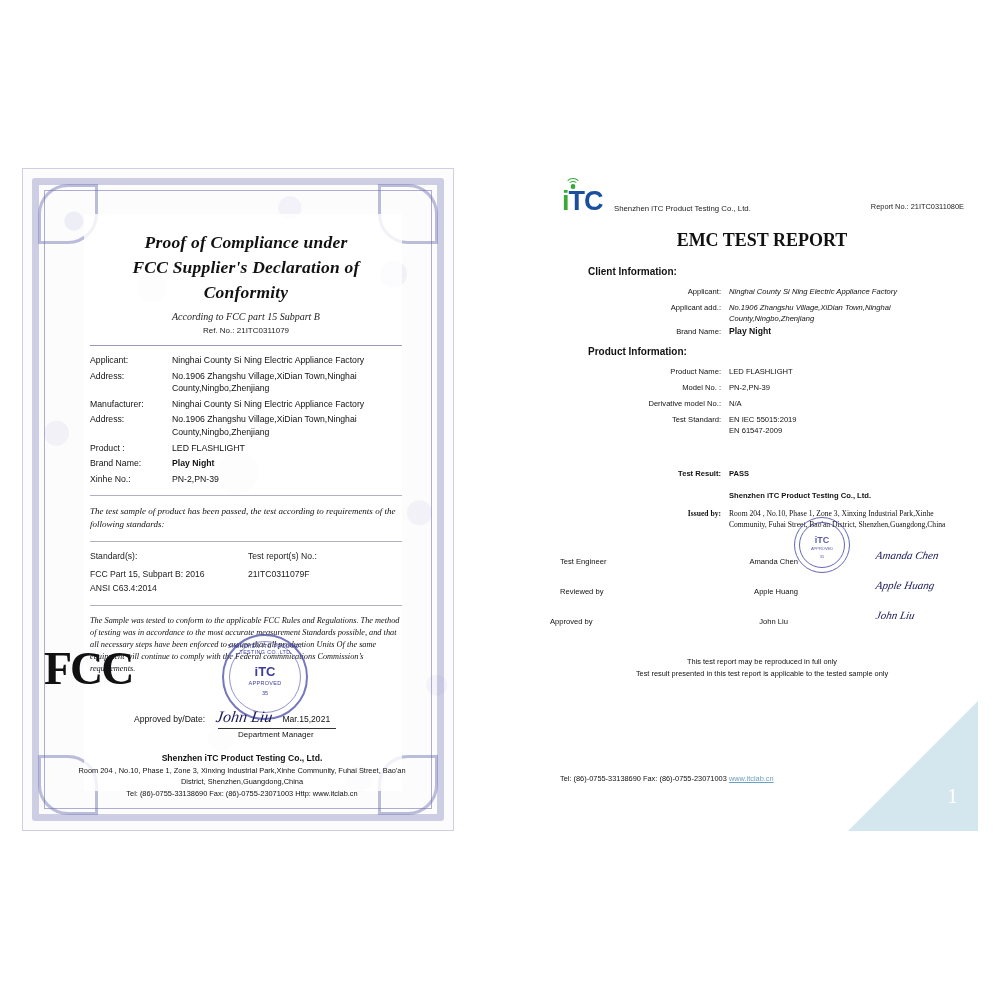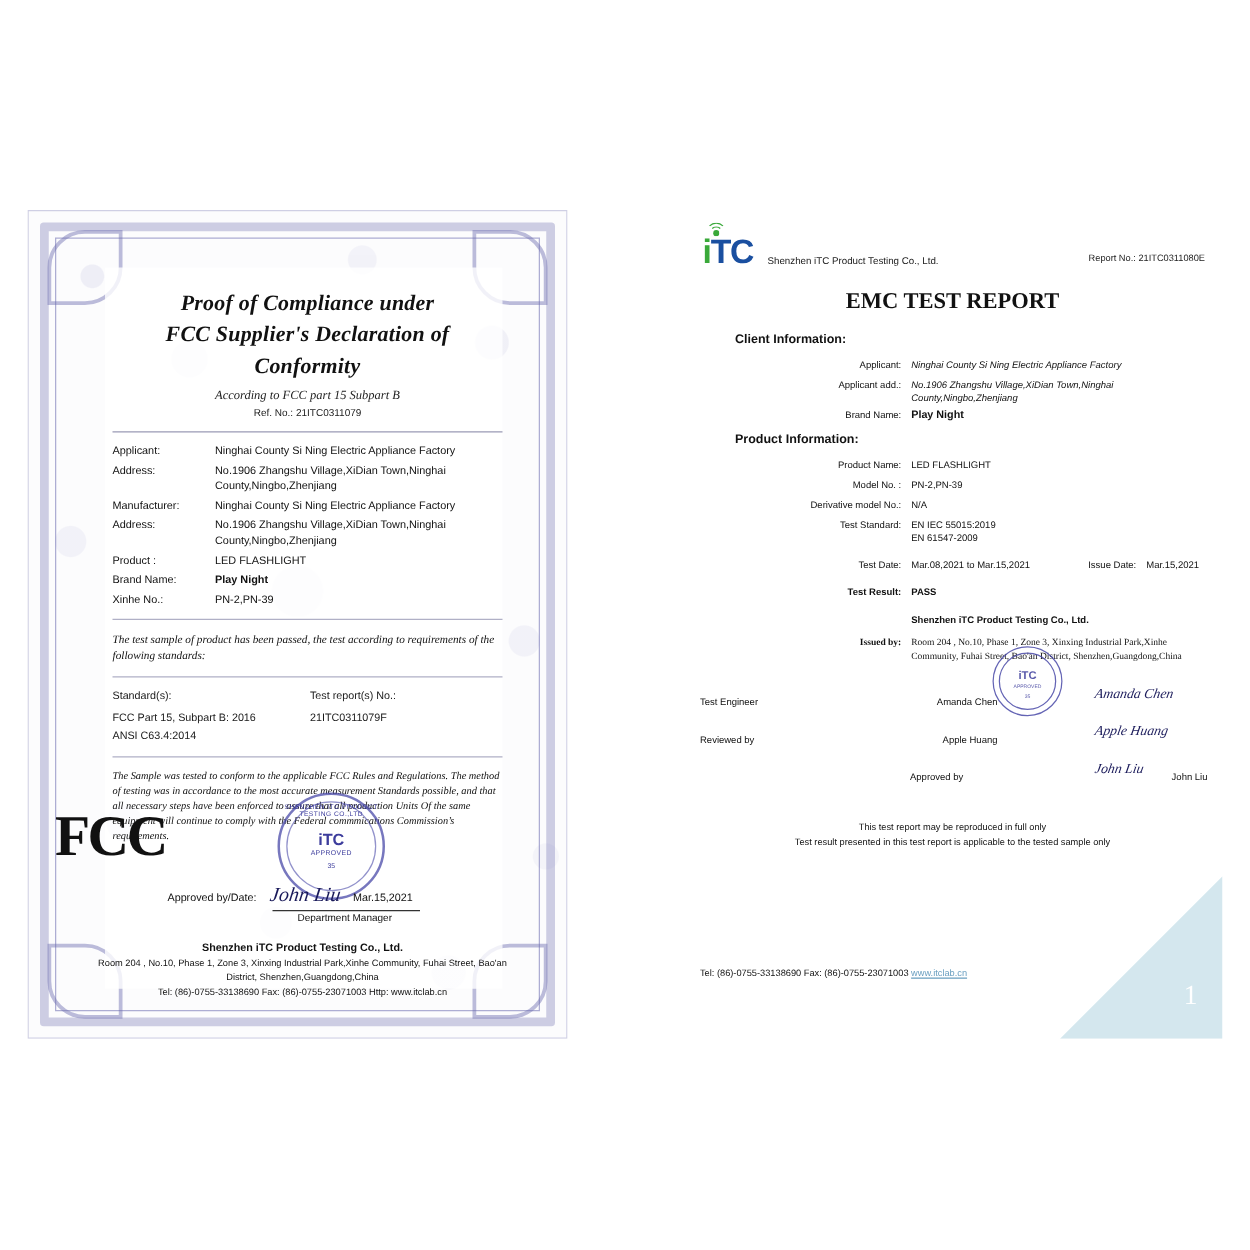--- a/index.html
+++ b/index.html
@@ -593,26 +593,20 @@
     <div class="rrow" style="left:60px; top:230px; width:360px;">
       <div class="rk" style="width:115px; flex:0 0 115px;">Derivative model No.:</div>
       <div class="rv">N/A</div>
     </div>
     <div class="rrow" style="left:60px; top:246px; width:360px;">
       <div class="rk" style="width:115px; flex:0 0 115px;">Test Standard:</div>
       <div class="rv" style="white-space:pre-line;">EN IEC 55015:2019
 EN 61547-2009</div>
     </div>
 
-    <div class="rrow" style="left:60px; top:278px; width:380px;">
-      <div class="rk" style="width:115px; flex:0 0 115px;">Test Date:</div>
-      <div class="rv" style="width:120px; flex:0 0 120px;">Mar.08,2021 to Mar.15,2021</div>
-      <div class="rk" style="width:60px; flex:0 0 60px;">Issue Date:</div>
-      <div class="rv">Mar.15,2021</div>
-    </div>
 
     <div class="rrow" style="left:60px; top:300px; width:360px; font-weight:bold;">
       <div class="rk" style="width:115px; flex:0 0 115px;">Test Result:</div>
       <div class="rv">PASS</div>
     </div>
 
     <div class="rrow" style="left:60px; top:322px; width:360px; font-weight:bold;">
       <div class="rk" style="width:115px; flex:0 0 115px;"></div>
       <div class="rv">Shenzhen iTC Product Testing Co., Ltd.</div>
     </div>
@@ -622,21 +616,21 @@
     </div>
 
     <div class="rrow" style="left:14px; top:388px; width:400px;">
       <div class="rk" style="width:120px; flex:0 0 120px; text-align:left;">Test Engineer</div>
       <div class="rv" style="width:110px; flex:0 0 110px; text-align:right;">Amanda Chen</div>
     </div>
     <div class="rrow" style="left:14px; top:418px; width:400px;">
       <div class="rk" style="width:120px; flex:0 0 120px; text-align:left;">Reviewed by</div>
       <div class="rv" style="width:110px; flex:0 0 110px; text-align:right;">Apple Huang</div>
     </div>
-    <div class="rrow" style="left:20px; top:448px; width:400px;justify-content:flex-end;">
+    <div class="rrow" style="left:4px; top:448px; width:400px;">
       <div class="rk" style="width:120px; flex:0 0 120px; text-align:left;">Approved by</div>
       <div class="rv" style="width:110px; flex:0 0 110px; text-align:right;">John Liu</div>
     </div>
 
     <div class="hand" style="left:330px; top:381px;">Amanda Chen</div>
     <div class="hand" style="left:330px; top:411px;">Apple Huang</div>
     <div class="hand" style="left:330px; top:441px;">John Liu</div>
 
     <div class="seal2">
       <div class="ring"></div>

